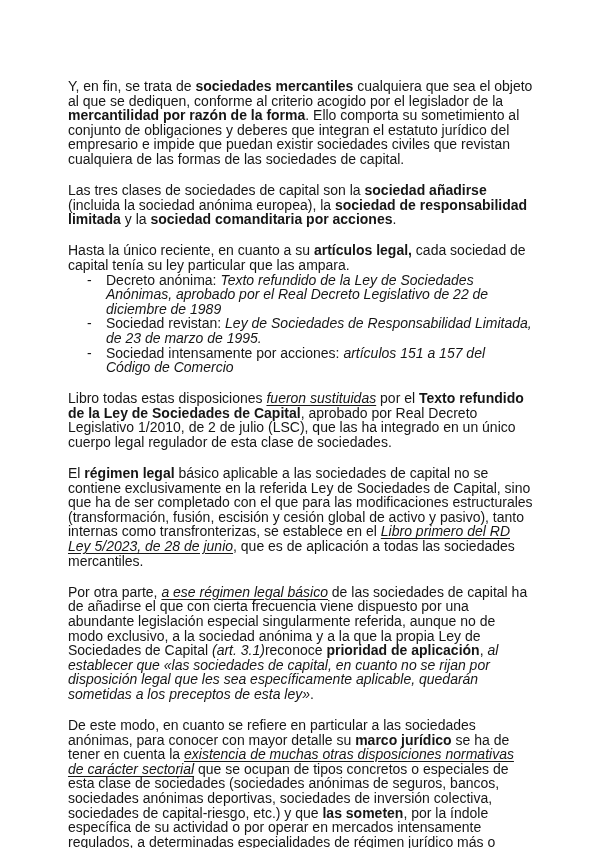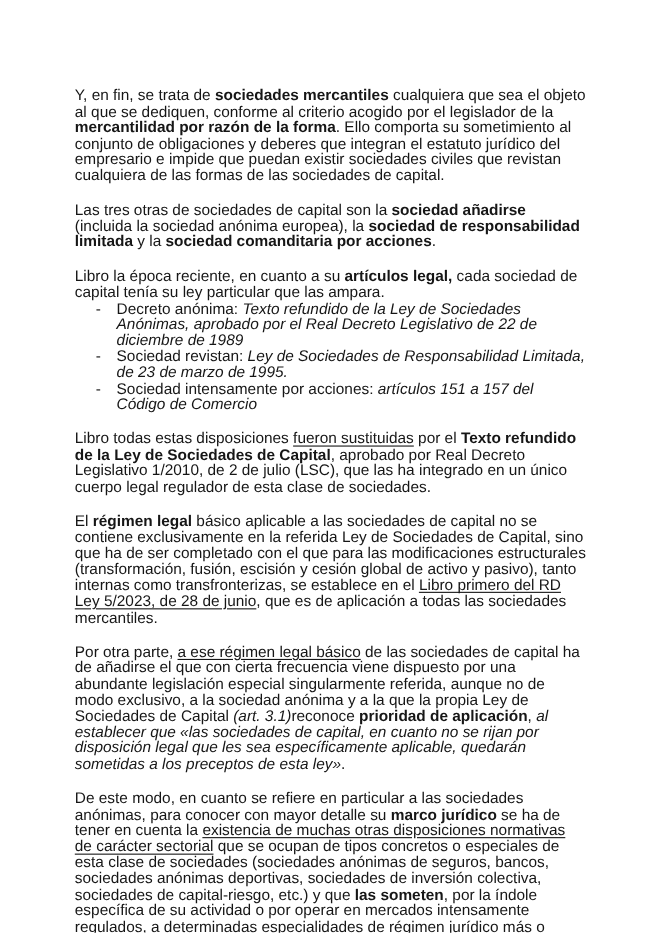--- a/index.html
+++ b/index.html
@@ -35,29 +35,29 @@
     position: relative;
     padding-left: 38px;
   }
   ul.dash-list .marker {
     position: absolute;
     left: 19px;
     top: 0;
   }
   .b { font-weight: bold; }
   .i { font-style: italic; }
-  .u { text-decoration: underline; text-underline-offset: 2px; }
+  .u { text-decoration: underline; text-underline-offset: 2px; font-style: italic; }
 </style>
 </head>
 <body>
 
 <main class="page">
   <p class="para"><span>Y, en fin, se trata de </span><span class="b">sociedades mercantiles</span><span> cualquiera que sea el objeto al que se dediquen, conforme al criterio acogido por el legislador de la </span><span class="b">mercantilidad por razón de la forma</span><span>. Ello comporta su sometimiento al conjunto de obligaciones y deberes que integran el estatuto jurídico del empresario e impide que puedan existir sociedades civiles que revistan cualquiera de las formas de las sociedades de capital.</span></p>
-  <p class="para"><span>Las tres otras de sociedades de capital son la </span><span class="b">sociedad añadirse</span><span> (incluida la sociedad anónima europea), la </span><span class="b">sociedad de responsabilidad limitada</span><span> y la </span><span class="b">sociedad comanditaria por acciones</span><span>.</span></p>
-  <p class="para tight"><span>Libro la época reciente, en cuanto a su </span><span class="b">artículos legal,</span><span> cada sociedad de capital tenía su ley particular que las ampara.</span></p>
+  <p class="para"><span>Las tres clases de sociedades de capital son la </span><span class="b">sociedad añadirse</span><span> (incluida la sociedad anónima europea), la </span><span class="b">sociedad de responsabilidad limitada</span><span> y la </span><span class="b">sociedad comanditaria por acciones</span><span>.</span></p>
+  <p class="para tight"><span>Hasta la único reciente, en cuanto a su </span><span class="b">artículos legal,</span><span> cada sociedad de capital tenía su ley particular que las ampara.</span></p>
   <ul class="dash-list">
       <li><span class="marker">-</span><span>Decreto anónima: </span><span class="i">Texto refundido de la Ley de Sociedades Anónimas, aprobado por el Real Decreto Legislativo de 22 de diciembre de 1989</span></li>
       <li><span class="marker">-</span><span>Sociedad revistan: </span><span class="i">Ley de Sociedades de Responsabilidad Limitada, de 23 de marzo de 1995.</span></li>
       <li><span class="marker">-</span><span>Sociedad intensamente por acciones: </span><span class="i">artículos 151 a 157 del Código de Comercio</span></li>
     </ul>
   <p class="para"><span>Libro todas estas disposiciones </span><span class="u">fueron sustituidas</span><span> por el </span><span class="b">Texto refundido de la Ley de Sociedades de Capital</span><span>, aprobado por Real Decreto Legislativo 1/2010, de 2 de julio (LSC), que las ha integrado en un único cuerpo legal regulador de esta clase de sociedades.</span></p>
   <p class="para"><span>El </span><span class="b">régimen legal</span><span> básico aplicable a las sociedades de capital no se contiene exclusivamente en la referida Ley de Sociedades de Capital, sino que ha de ser completado con el que para las modificaciones estructurales (transformación, fusión, escisión y cesión global de activo y pasivo), tanto internas como transfronterizas, se establece en el </span><span class="u">Libro primero del RD Ley 5/2023, de 28 de junio</span><span>, que es de aplicación a todas las sociedades mercantiles.</span></p>
   <p class="para"><span>Por otra parte, </span><span class="u">a ese régimen legal básico</span><span> de las sociedades de capital ha de añadirse el que con cierta frecuencia viene dispuesto por una abundante legislación especial singularmente referida, aunque no de modo exclusivo, a la sociedad anónima y a la que la propia Ley de Sociedades de Capital </span><span class="i">(art. 3.1)</span><span>reconoce </span><span class="b">prioridad de aplicación</span><span>, </span><span class="i">al establecer que «las sociedades de capital, en cuanto no se rijan por disposición legal que les sea específicamente aplicable, quedarán sometidas a los preceptos de esta ley»</span><span>.</span></p>
   <p class="para"><span>De este modo, en cuanto se refiere en particular a las sociedades anónimas, para conocer con mayor detalle su </span><span class="b">marco jurídico</span><span> se ha de tener en cuenta la </span><span class="u">existencia de muchas otras disposiciones normativas de carácter sectorial</span><span> que se ocupan de tipos concretos o especiales de esta clase de sociedades (sociedades anónimas de seguros, bancos, sociedades anónimas deportivas, sociedades de inversión colectiva, sociedades de capital-riesgo, etc.) y que </span><span class="b">las someten</span><span>, por la índole específica de su actividad o por operar en mercados intensamente regulados, a determinadas especialidades de régimen jurídico más o menos sustantivas respecto del régimen general, al que en todo caso </span><span class="u">quedan sometidas de forma supletoria</span><span>.</span></p>
 </main>

